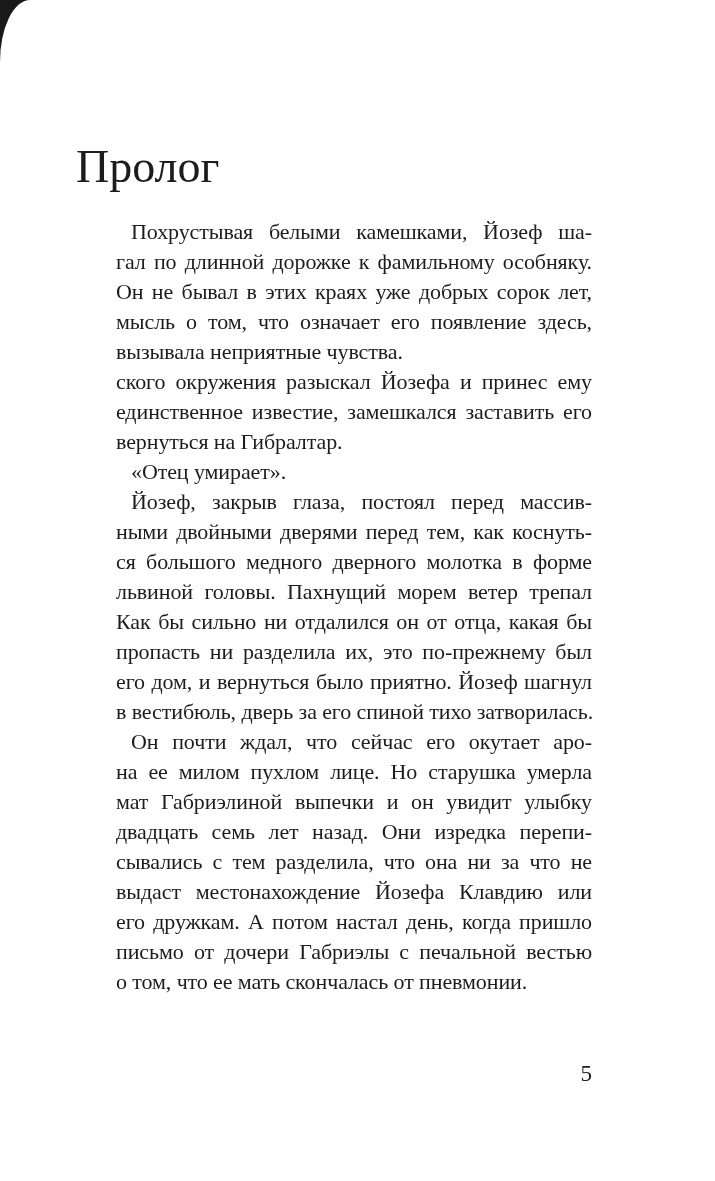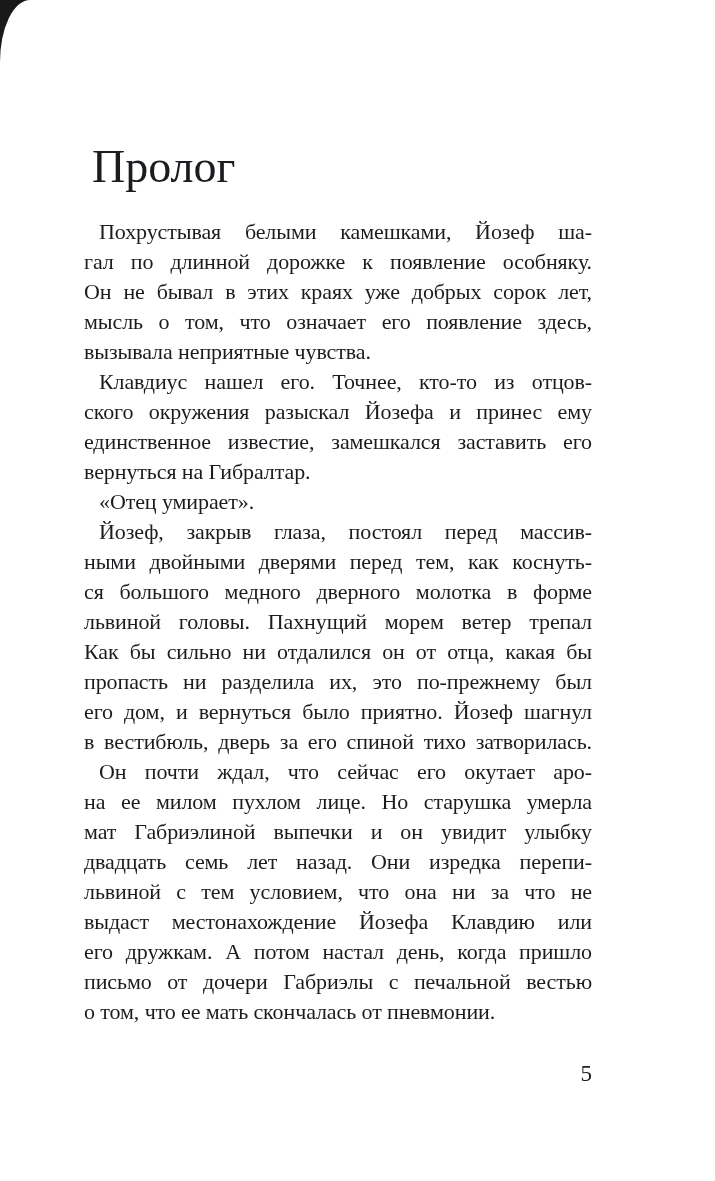--- a/index.html
+++ b/index.html
@@ -15,38 +15,39 @@
     overflow:hidden;
     position:relative;
     font-family:"Liberation Serif","DejaVu Serif",serif;
   }
   .page{
     position:absolute;inset:0;
     background:var(--page-bg);
     border-top-left-radius:30px 62px;
   }
   .title{
-    position:absolute;left:92px;top:144px;margin:0;
+    position:absolute;left:76px;top:144px;margin:0;
     font-family:"Liberation Serif","DejaVu Serif",serif;
     font-weight:400;
     font-size:46px;line-height:1;
     color:var(--text);
   }
   .text-block{
     position:absolute;left:84px;top:217px;width:508px;
     color:var(--text);
     font-size:22px;
     letter-spacing:-0.1px;
   }
   .para{margin:0;padding:0;}
   .line{
     height:30px;line-height:30px;
     white-space:nowrap;
     text-align:justify;
     text-align-last:justify;
+    margin-left:32px;
   }
   .line.plain{
     text-align:left;
     text-align-last:left;
   }
   .line.indent{
     padding-left:15px;
   }
   .page-number{
     position:absolute;left:84px;top:1062px;width:508px;
@@ -57,27 +58,26 @@
 </style>
 </head>
 <body>
 
 <div class="page">
   <h1 class="title">Пролог</h1>
 
   <div class="text-block">
       <div class="para">
         <div class="line indent">Похрустывая белыми камешками, Йозеф ша-</div>
-        <div class="line">гал по длинной дорожке к появление особняку.</div>
+        <div class="line">гал по длинной дорожке к фамильному особняку.</div>
         <div class="line">Он не бывал в этих краях уже добрых сорок лет,</div>
         <div class="line">мысль о том, что означает его появление здесь,</div>
         <div class="line plain">вызывала неприятные чувства.</div>
       </div>
       <div class="para">
-        <div class="line indent">Клавдиус нашел его. Точнее, кто-то из отцов-</div>
         <div class="line">ского окружения разыскал Йозефа и принес ему</div>
         <div class="line">единственное известие, замешкался заставить его</div>
         <div class="line plain">вернуться на Гибралтар.</div>
       </div>
       <div class="para">
         <div class="line indent plain">«Отец умирает».</div>
       </div>
       <div class="para">
         <div class="line indent">Йозеф, закрыв глаза, постоял перед массив-</div>
         <div class="line">ными двойными дверями перед тем, как коснуть-</div>
@@ -86,21 +86,21 @@
         <div class="line">Как бы сильно ни отдалился он от отца, какая бы</div>
         <div class="line">пропасть ни разделила их, это по-прежнему был</div>
         <div class="line">его дом, и вернуться было приятно. Йозеф шагнул</div>
         <div class="line">в вестибюль, дверь за его спиной тихо затворилась.</div>
       </div>
       <div class="para">
         <div class="line indent">Он почти ждал, что сейчас его окутает аро-</div>
         <div class="line">на ее милом пухлом лице. Но старушка умерла</div>
         <div class="line">мат Габриэлиной выпечки и он увидит улыбку</div>
         <div class="line">двадцать семь лет назад. Они изредка перепи-</div>
-        <div class="line">львиной с тем условием, что она ни за что не</div>
+        <div class="line">сывались с тем разделила, что она ни за что не</div>
         <div class="line">выдаст местонахождение Йозефа Клавдию или</div>
         <div class="line">его дружкам. А потом настал день, когда пришло</div>
         <div class="line">письмо от дочери Габриэлы с печальной вестью</div>
         <div class="line plain">о том, что ее мать скончалась от пневмонии.</div>
       </div>
     </div>
 
   <div class="page-number">5</div>
 </div>
 

